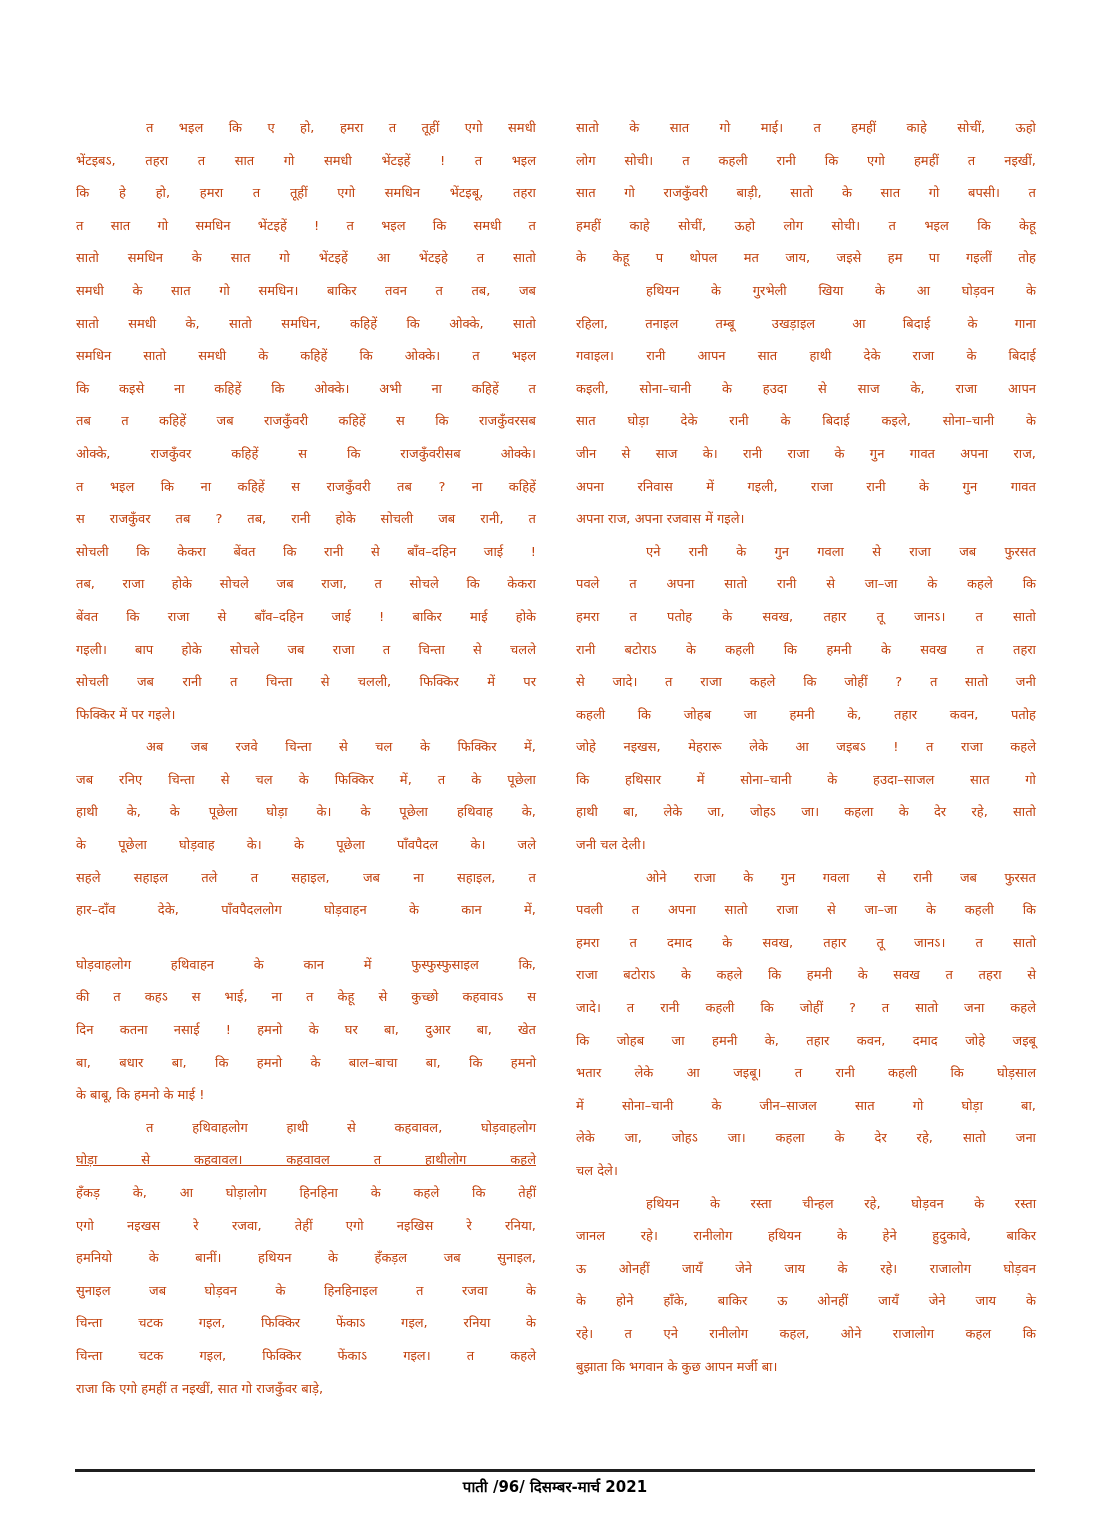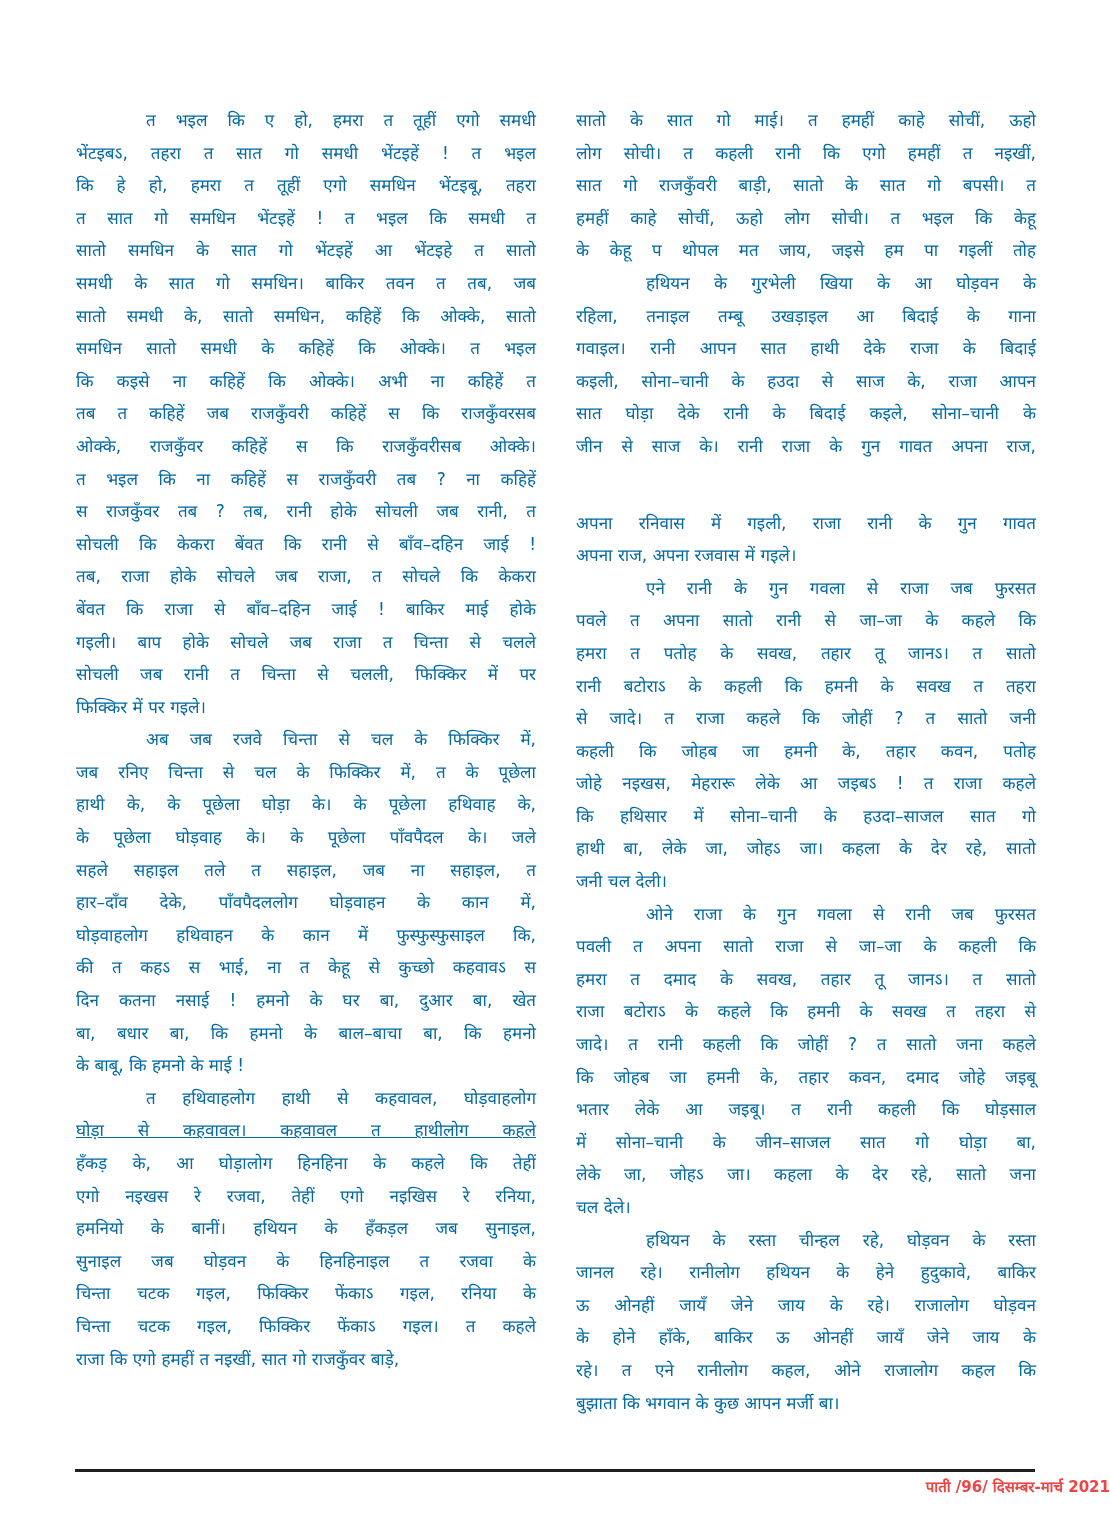--- a/index.html
+++ b/index.html
@@ -1,38 +1,38 @@
 <!DOCTYPE html>
 <html><head>
 <meta charset="utf-8">
 <style>
   html, body { margin: 0; padding: 0; background: #ffffff; }
   body { width: 1110px; height: 1538px; position: relative; overflow: hidden; }
   .page { position: absolute; left: 0; top: 0; width: 1110px; height: 1538px; }
   .col {
     position: absolute;
-    top: 104px;
+    top: 112px;
     width: 460px;
     font-family: "DejaVu Sans", sans-serif;
-    font-size: 17px;
+    font-size: 13px;
     line-height: 32.6px;
-    color: #0369a1;
+    color: #c2410c;
     text-align: justify;
   }
   .col-left { left: 76px; }
   .col-right { left: 576px; }
   .para { margin: 0; text-indent: 0; }
   .line { display: block; text-align: justify; text-align-last: justify; white-space: nowrap; }
   .line.last { text-align-last: left; }
   .rule {
     position: absolute; left: 75px; top: 1469px; width: 960px; height: 3px; background: #1f1f1f;
   }
   .footer {
-    position: absolute; left: 0; top: 1476px; width: 1110px; text-align: right;
-    font-family: "DejaVu Sans", sans-serif; font-weight: bold; font-size: 15px; color: #ef4444;
+    position: absolute; left: 0; top: 1476px; width: 1110px; text-align: center;
+    font-family: "DejaVu Sans", sans-serif; font-weight: bold; font-size: 15px; color: #000000;
   }
 </style>
 </head>
 <body>
 
 <div class="page">
   <div class="col col-left" id="col-left">
       <div class="para">
         <span class="line" style="padding-left: 70px; display: block;">त भइल कि ए हो, हमरा त तूहीं एगो समधी</span>
         <span class="line" style="display: block;">भेंटइबऽ, तहरा त सात गो समधी भेंटइहें ! त भइल</span>
@@ -54,21 +54,21 @@
         <span class="line" style="display: block;">सोचली जब रानी त चिन्ता से चलली, फिक्किर में पर</span>
         <span class="line last" style="display: block;">फिक्किर में पर गइले।</span>
       </div>
       <div class="para">
         <span class="line" style="padding-left: 70px; display: block;">अब जब रजवे चिन्ता से चल के फिक्किर में,</span>
         <span class="line" style="display: block;">जब रनिए चिन्ता से चल के फिक्किर में, त के पूछेला</span>
         <span class="line" style="display: block;">हाथी के, के पूछेला घोड़ा के। के पूछेला हथिवाह के,</span>
         <span class="line" style="display: block;">के पूछेला घोड़वाह के। के पूछेला पाँवपैदल के। जले</span>
         <span class="line" style="display: block;">सहले सहाइल तले त सहाइल, जब ना सहाइल, त</span>
         <span class="line" style="display: block;">हार–दाँव देके, पाँवपैदललोग घोड़वाहन के कान में,</span>
-        <span class="line" style="display: block;">घोड़वाहलोग हथिवाहन के कान में फुस्फुस्फुसाइल कि,</span>
+        <span class="line" style="display: block; margin-top: 22px;">घोड़वाहलोग हथिवाहन के कान में फुस्फुस्फुसाइल कि,</span>
         <span class="line" style="display: block;">की त कहऽ स भाई, ना त केहू से कुच्छो कहवावऽ स</span>
         <span class="line" style="display: block;">दिन कतना नसाई ! हमनो के घर बा, दुआर बा,  खेत</span>
         <span class="line" style="display: block;">बा, बधार बा, कि हमनो के बाल–बाचा बा, कि हमनो</span>
         <span class="line last" style="display: block;">के बाबू, कि हमनो के माई !</span>
       </div>
       <div class="para">
         <span class="line" style="padding-left: 70px; display: block;">त हथिवाहलोग हाथी से कहवावल, घोड़वाहलोग</span>
         <span class="line" style="display: block; text-decoration: underline;">घोड़ा से कहवावल। कहवावल त हाथीलोग कहले</span>
         <span class="line" style="display: block;">हँकड़ के, आ घोड़ालोग हिनहिना के कहले कि तेहीं</span>
         <span class="line" style="display: block;">एगो नइखस रे रजवा, तेहीं एगो नइखिस रे रनिया,</span>
@@ -87,21 +87,21 @@
         <span class="line" style="display: block;">हमहीं काहे सोचीं, ऊहो लोग सोची। त भइल कि केहू</span>
         <span class="line" style="display: block;">के केहू प थोपल मत जाय, जइसे हम पा गइलीं तोह</span>
       </div>
       <div class="para">
         <span class="line" style="padding-left: 70px; display: block;">हथियन के गुरभेली खिया के आ घोड़वन के</span>
         <span class="line" style="display: block;">रहिला, तनाइल तम्बू उखड़ाइल आ बिदाई के गाना</span>
         <span class="line" style="display: block;">गवाइल। रानी आपन सात हाथी देके राजा के बिदाई</span>
         <span class="line" style="display: block;">कइली, सोना–चानी के हउदा से साज के, राजा आपन</span>
         <span class="line" style="display: block;">सात घोड़ा देके रानी के बिदाई कइले, सोना–चानी के</span>
         <span class="line" style="display: block;">जीन से साज के। रानी राजा के गुन गावत अपना राज,</span>
-        <span class="line" style="display: block; margin-top: 44px;">अपना रनिवास में गइली, राजा रानी के गुन गावत</span>
+        <span class="line" style="display: block;">अपना रनिवास में गइली, राजा रानी के गुन गावत</span>
         <span class="line last" style="display: block;">अपना राज, अपना रजवास में गइले।</span>
       </div>
       <div class="para">
         <span class="line" style="padding-left: 70px; display: block;">एने रानी के गुन गवला से राजा जब फुरसत</span>
         <span class="line" style="display: block;">पवले त अपना सातो रानी से जा–जा के कहले कि</span>
         <span class="line" style="display: block;">हमरा त पतोह के सवख, तहार तू जानऽ। त सातो</span>
         <span class="line" style="display: block;">रानी बटोराऽ के कहली कि हमनी के सवख त तहरा</span>
         <span class="line" style="display: block;">से जादे। त राजा कहले कि जोहीं ? त सातो जनी</span>
         <span class="line" style="display: block;">कहली कि जोहब जा हमनी के, तहार कवन, पतोह</span>
         <span class="line" style="display: block;">जोहे नइखस, मेहरारू लेके आ जइबऽ ! त राजा कहले</span>

